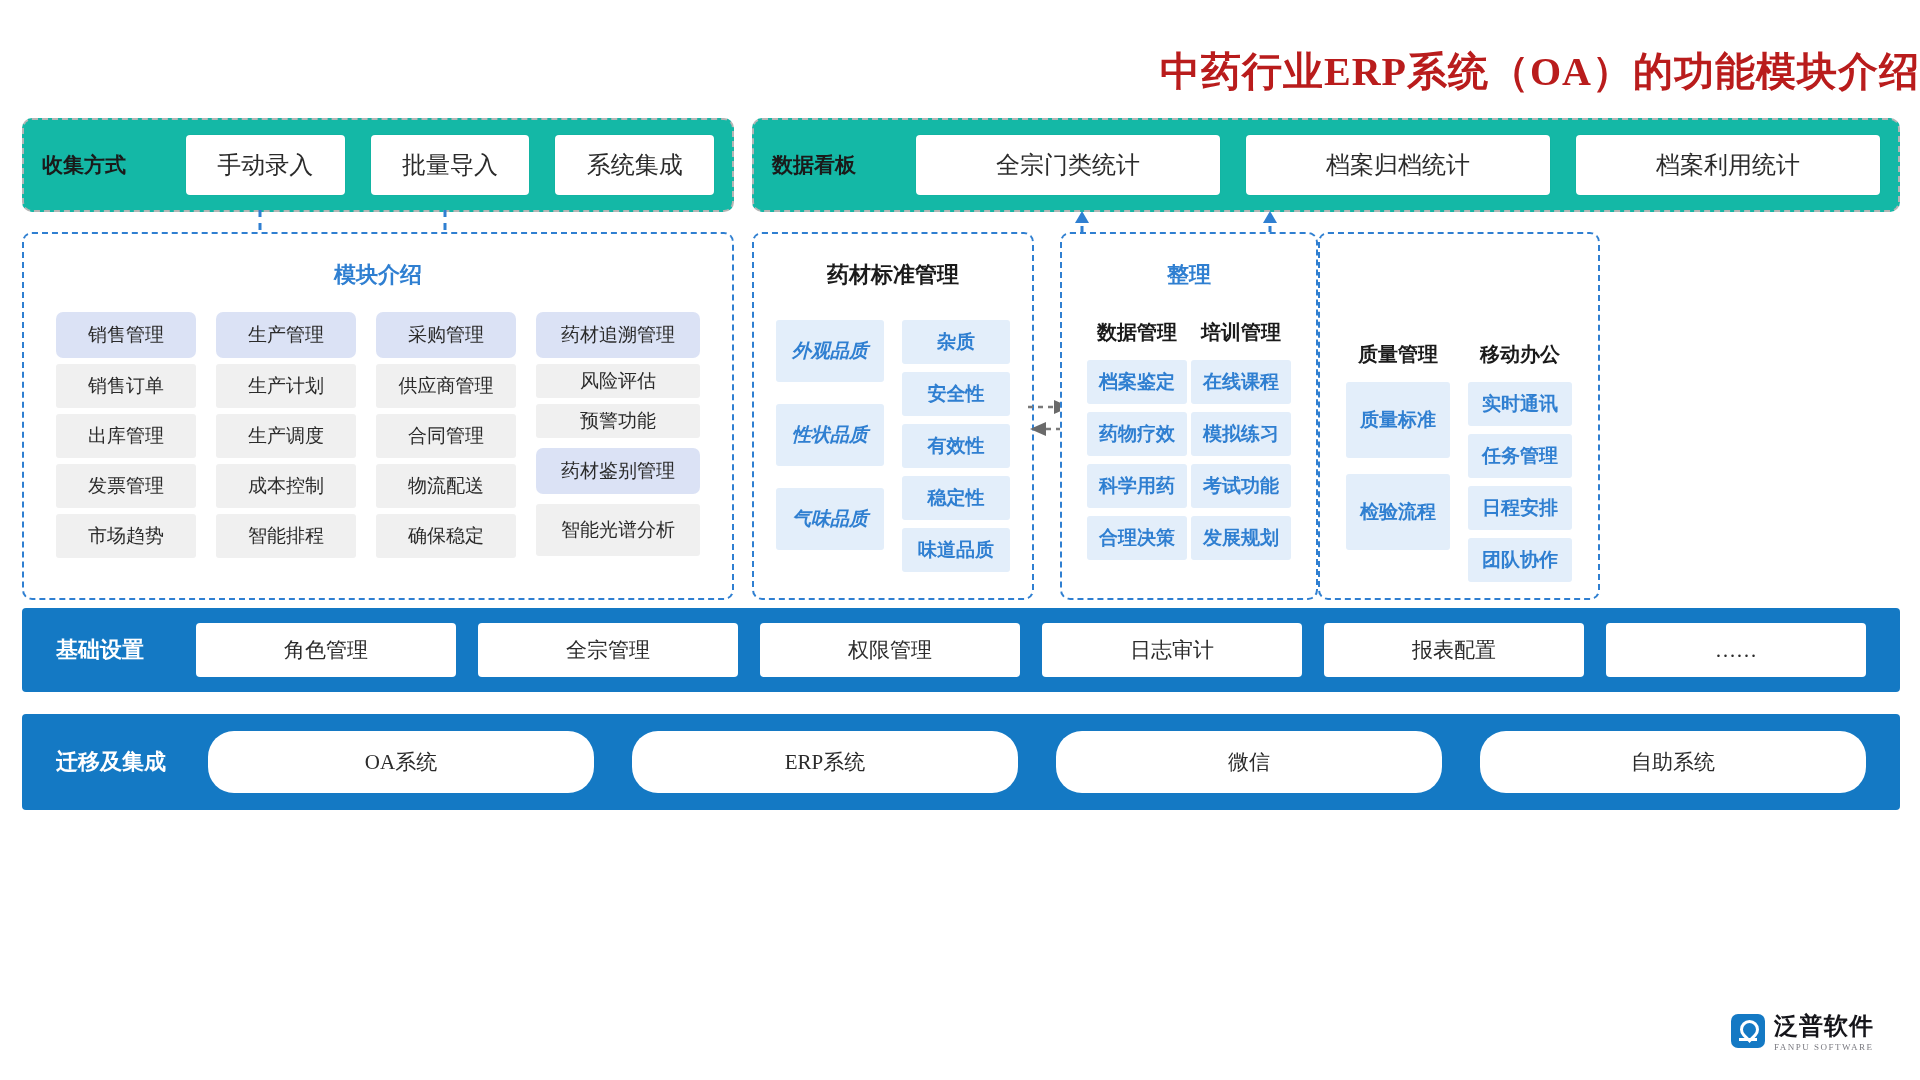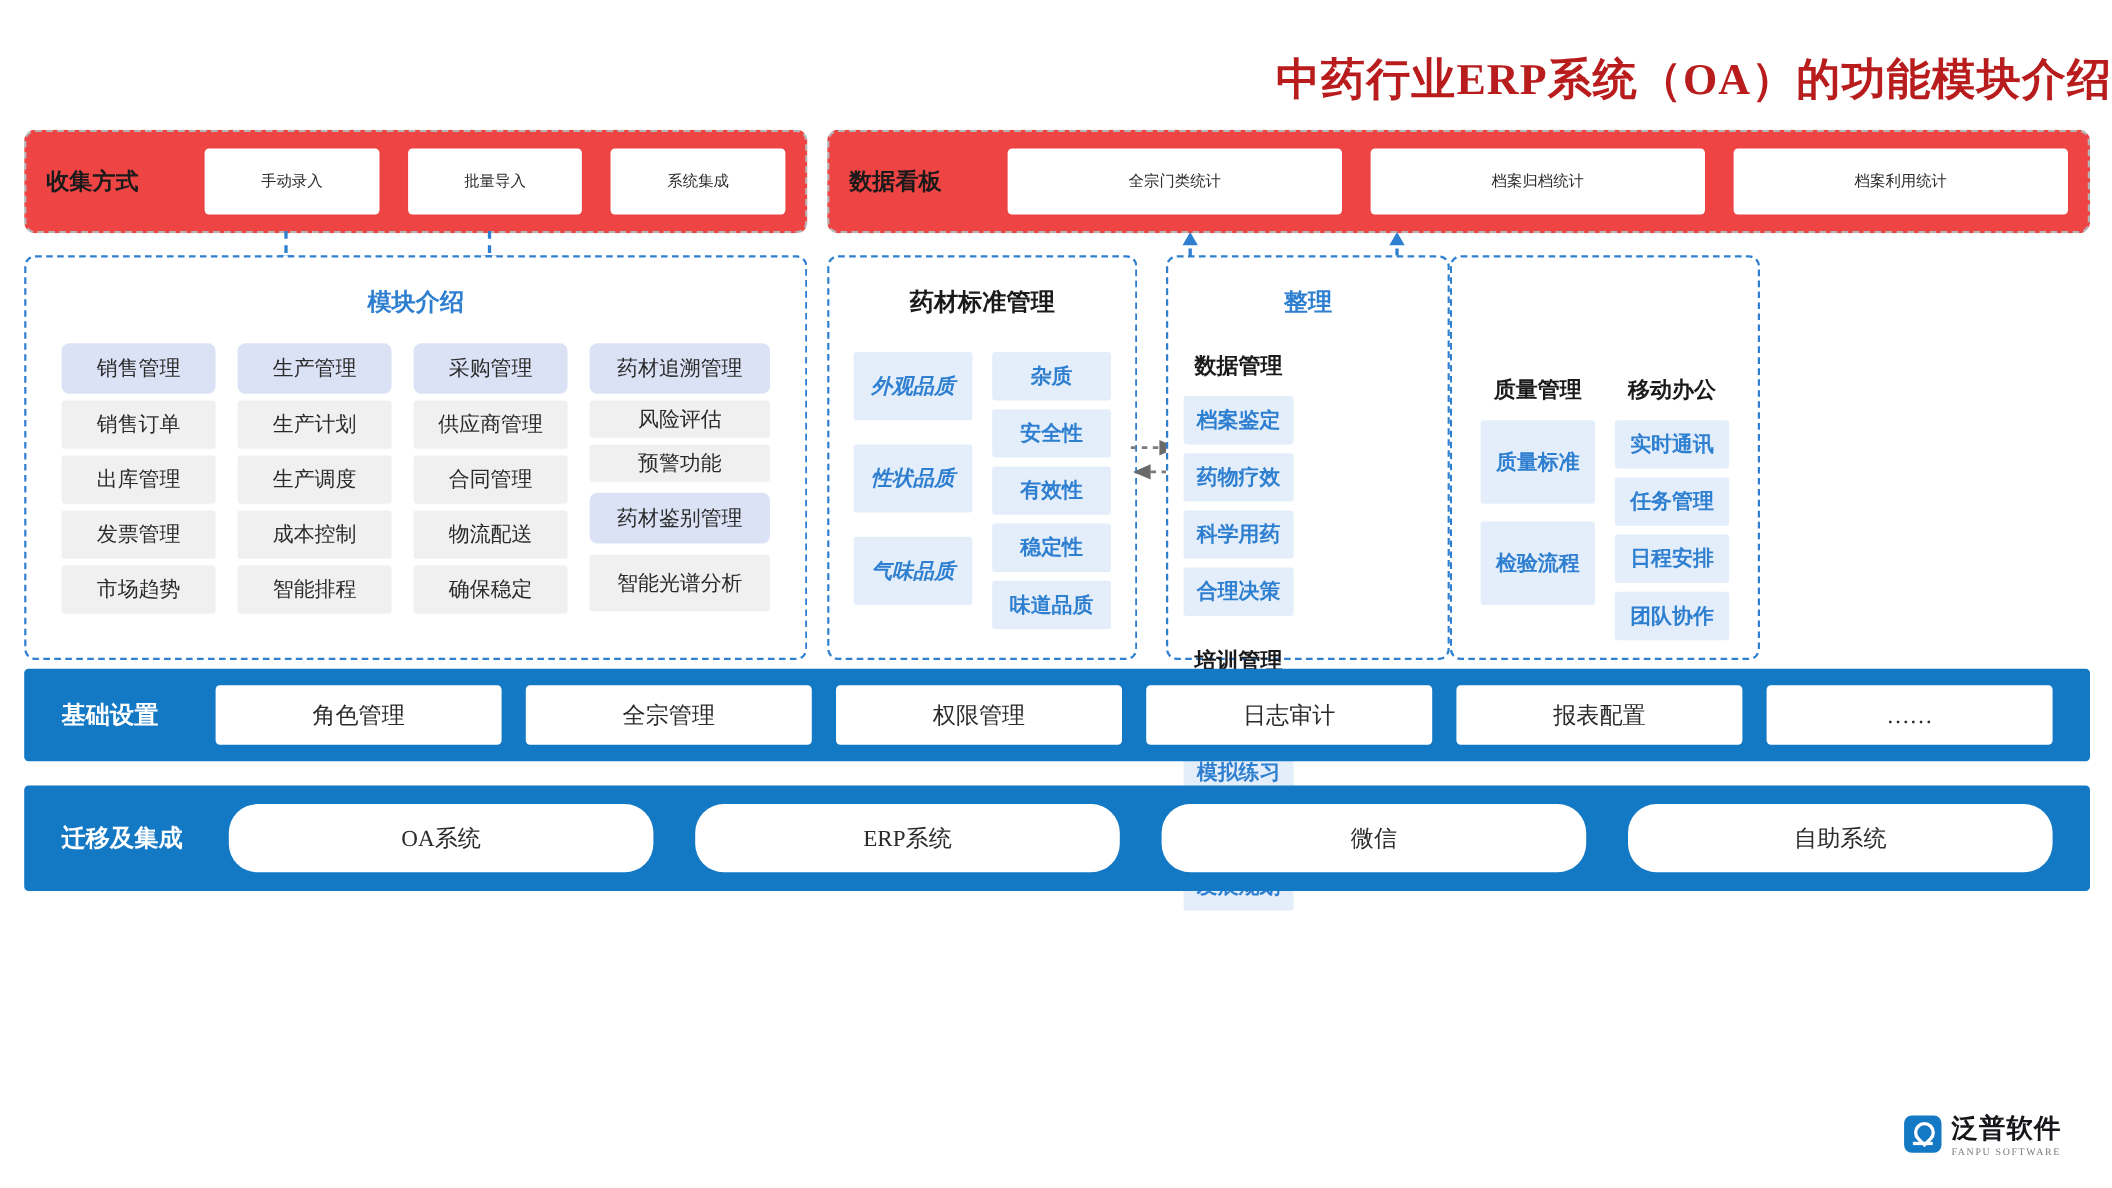--- a/index.html
+++ b/index.html
@@ -19,21 +19,21 @@
     font-size: 40px;
     font-weight: 700;
     color: #b91c1c;
     letter-spacing: 1px;
   }
 
   
   .dash-gray {
     border: 2px dashed #b5b5b5;
     border-radius: 10px;
-    background: #ef4444;
+    background: #14b8a6;
   }
   .dash-blue {
     border: 2px dashed #2f7fd1;
     border-radius: 10px;
     background: #ffffff;
   }
 
   
   .strip {
     position: absolute;
@@ -51,21 +51,21 @@
     width: 118px;
     text-align: left;
   }
   .strip-items { display: flex; gap: 26px; flex: 1 1 auto; }
   .strip-card {
     background: #ffffff;
     border-radius: 4px;
     height: 60px;
     flex: 1 1 0;
     display: flex; align-items: center; justify-content: center;
-    font-size: 14px;
+    font-size: 24px;
     color: #2b2b2b;
     box-shadow: 0 0 0 1px rgba(0,0,0,0.02);
   }
 
   
   .panel { position: absolute; }
   .panel-title {
     text-align: center;
     font-size: 22px;
     font-weight: 700;
@@ -281,21 +281,21 @@
   <line x1="2" y1="9" x2="28" y2="9" stroke="#7a7a7a" stroke-width="2.5" stroke-dasharray="5,5"></line>
   <polygon points="28,2 44,9 28,16" fill="#6a6a6a"></polygon>
 </svg>
 <svg class="arrow" style="left:1026px; top:420px; width:48px; height:46px;">
   <line x1="20" y1="9" x2="46" y2="9" stroke="#7a7a7a" stroke-width="2.5" stroke-dasharray="5,5"></line>
   <polygon points="20,2 4,9 20,16" fill="#6a6a6a"></polygon>
 </svg>
 
 <div class="panel dash-blue" id="organize-panel" style="left:1060px; top:232px; width:258px; height:368px;">
   <div class="panel-title">整理</div>
-  <div class="cols" style="margin-top:22px; gap:20px; padding:0 14px;flex-direction:column;">
+  <div class="cols" style="margin-top:22px; gap:4px; padding:0 14px;">
     <div class="col" style="width:100px; gap:8px;">
       <div class="col-head">数据管理</div>
       <div class="chip blue">档案鉴定</div>
       <div class="chip blue">药物疗效</div>
       <div class="chip blue">科学用药</div>
       <div class="chip blue">合理决策</div>
     </div>
     <div class="col" style="width:100px; gap:8px;">
       <div class="col-head">培训管理</div>
       <div class="chip blue">在线课程</div>

